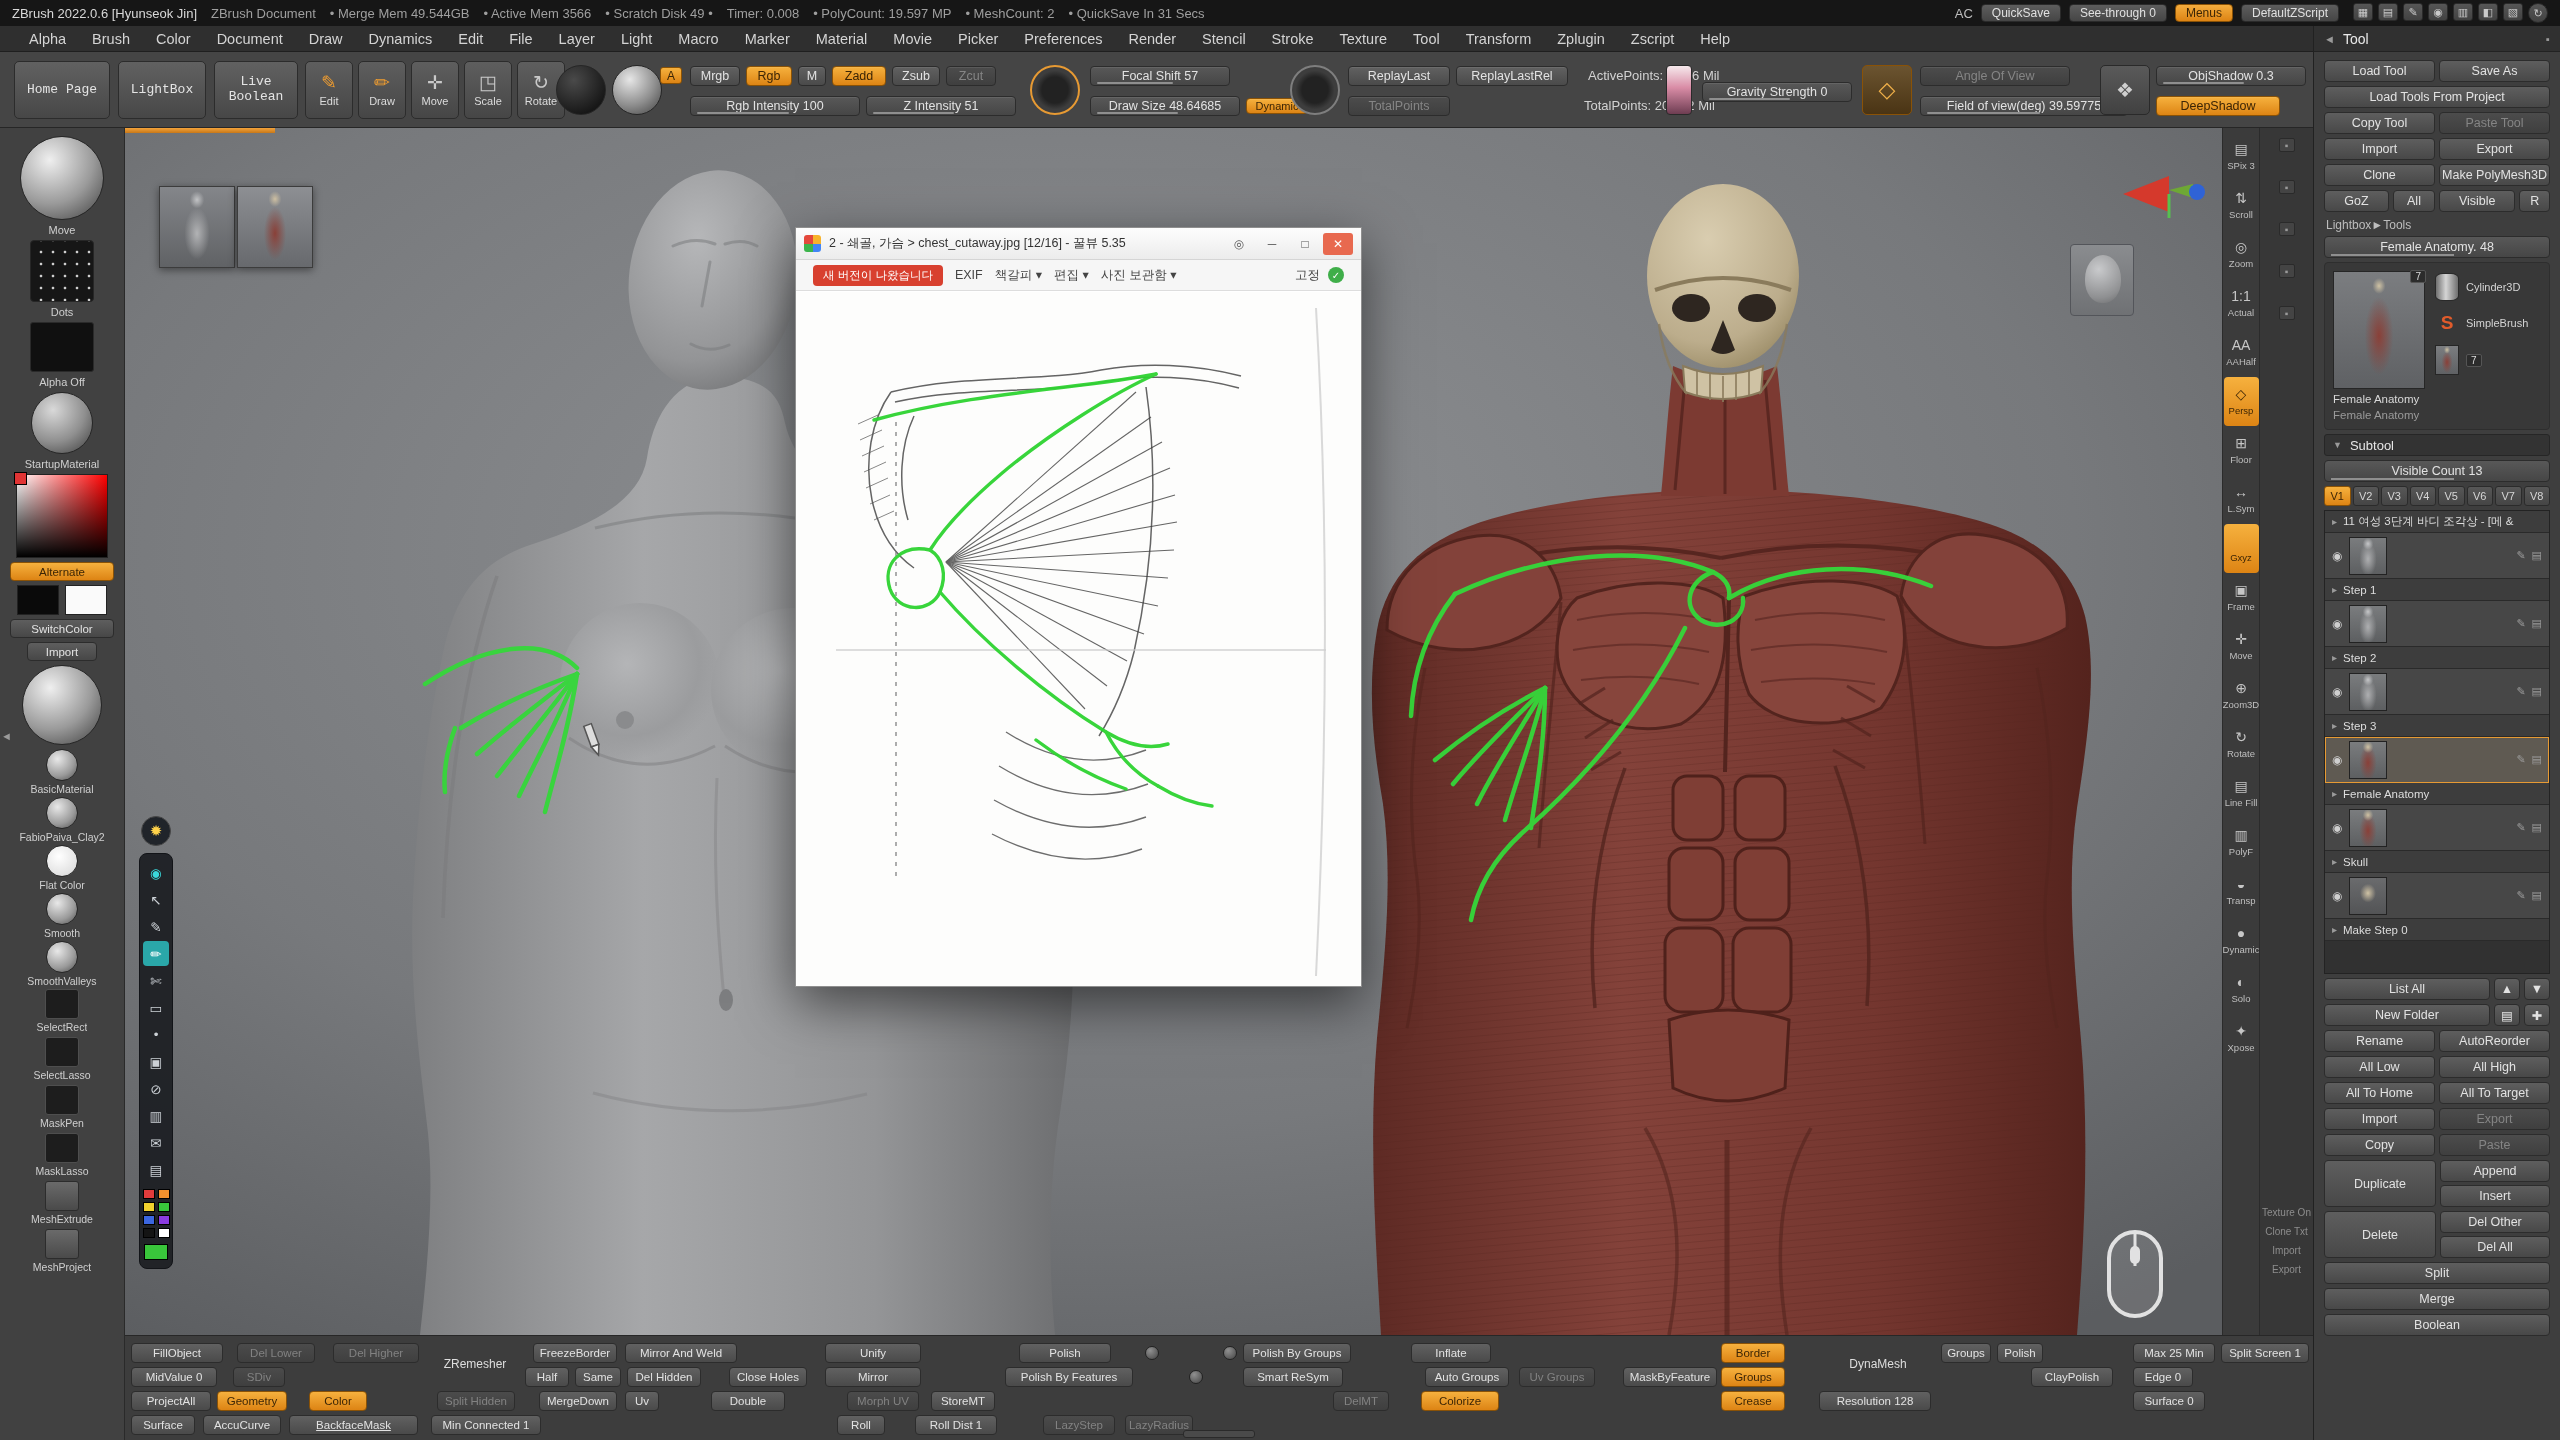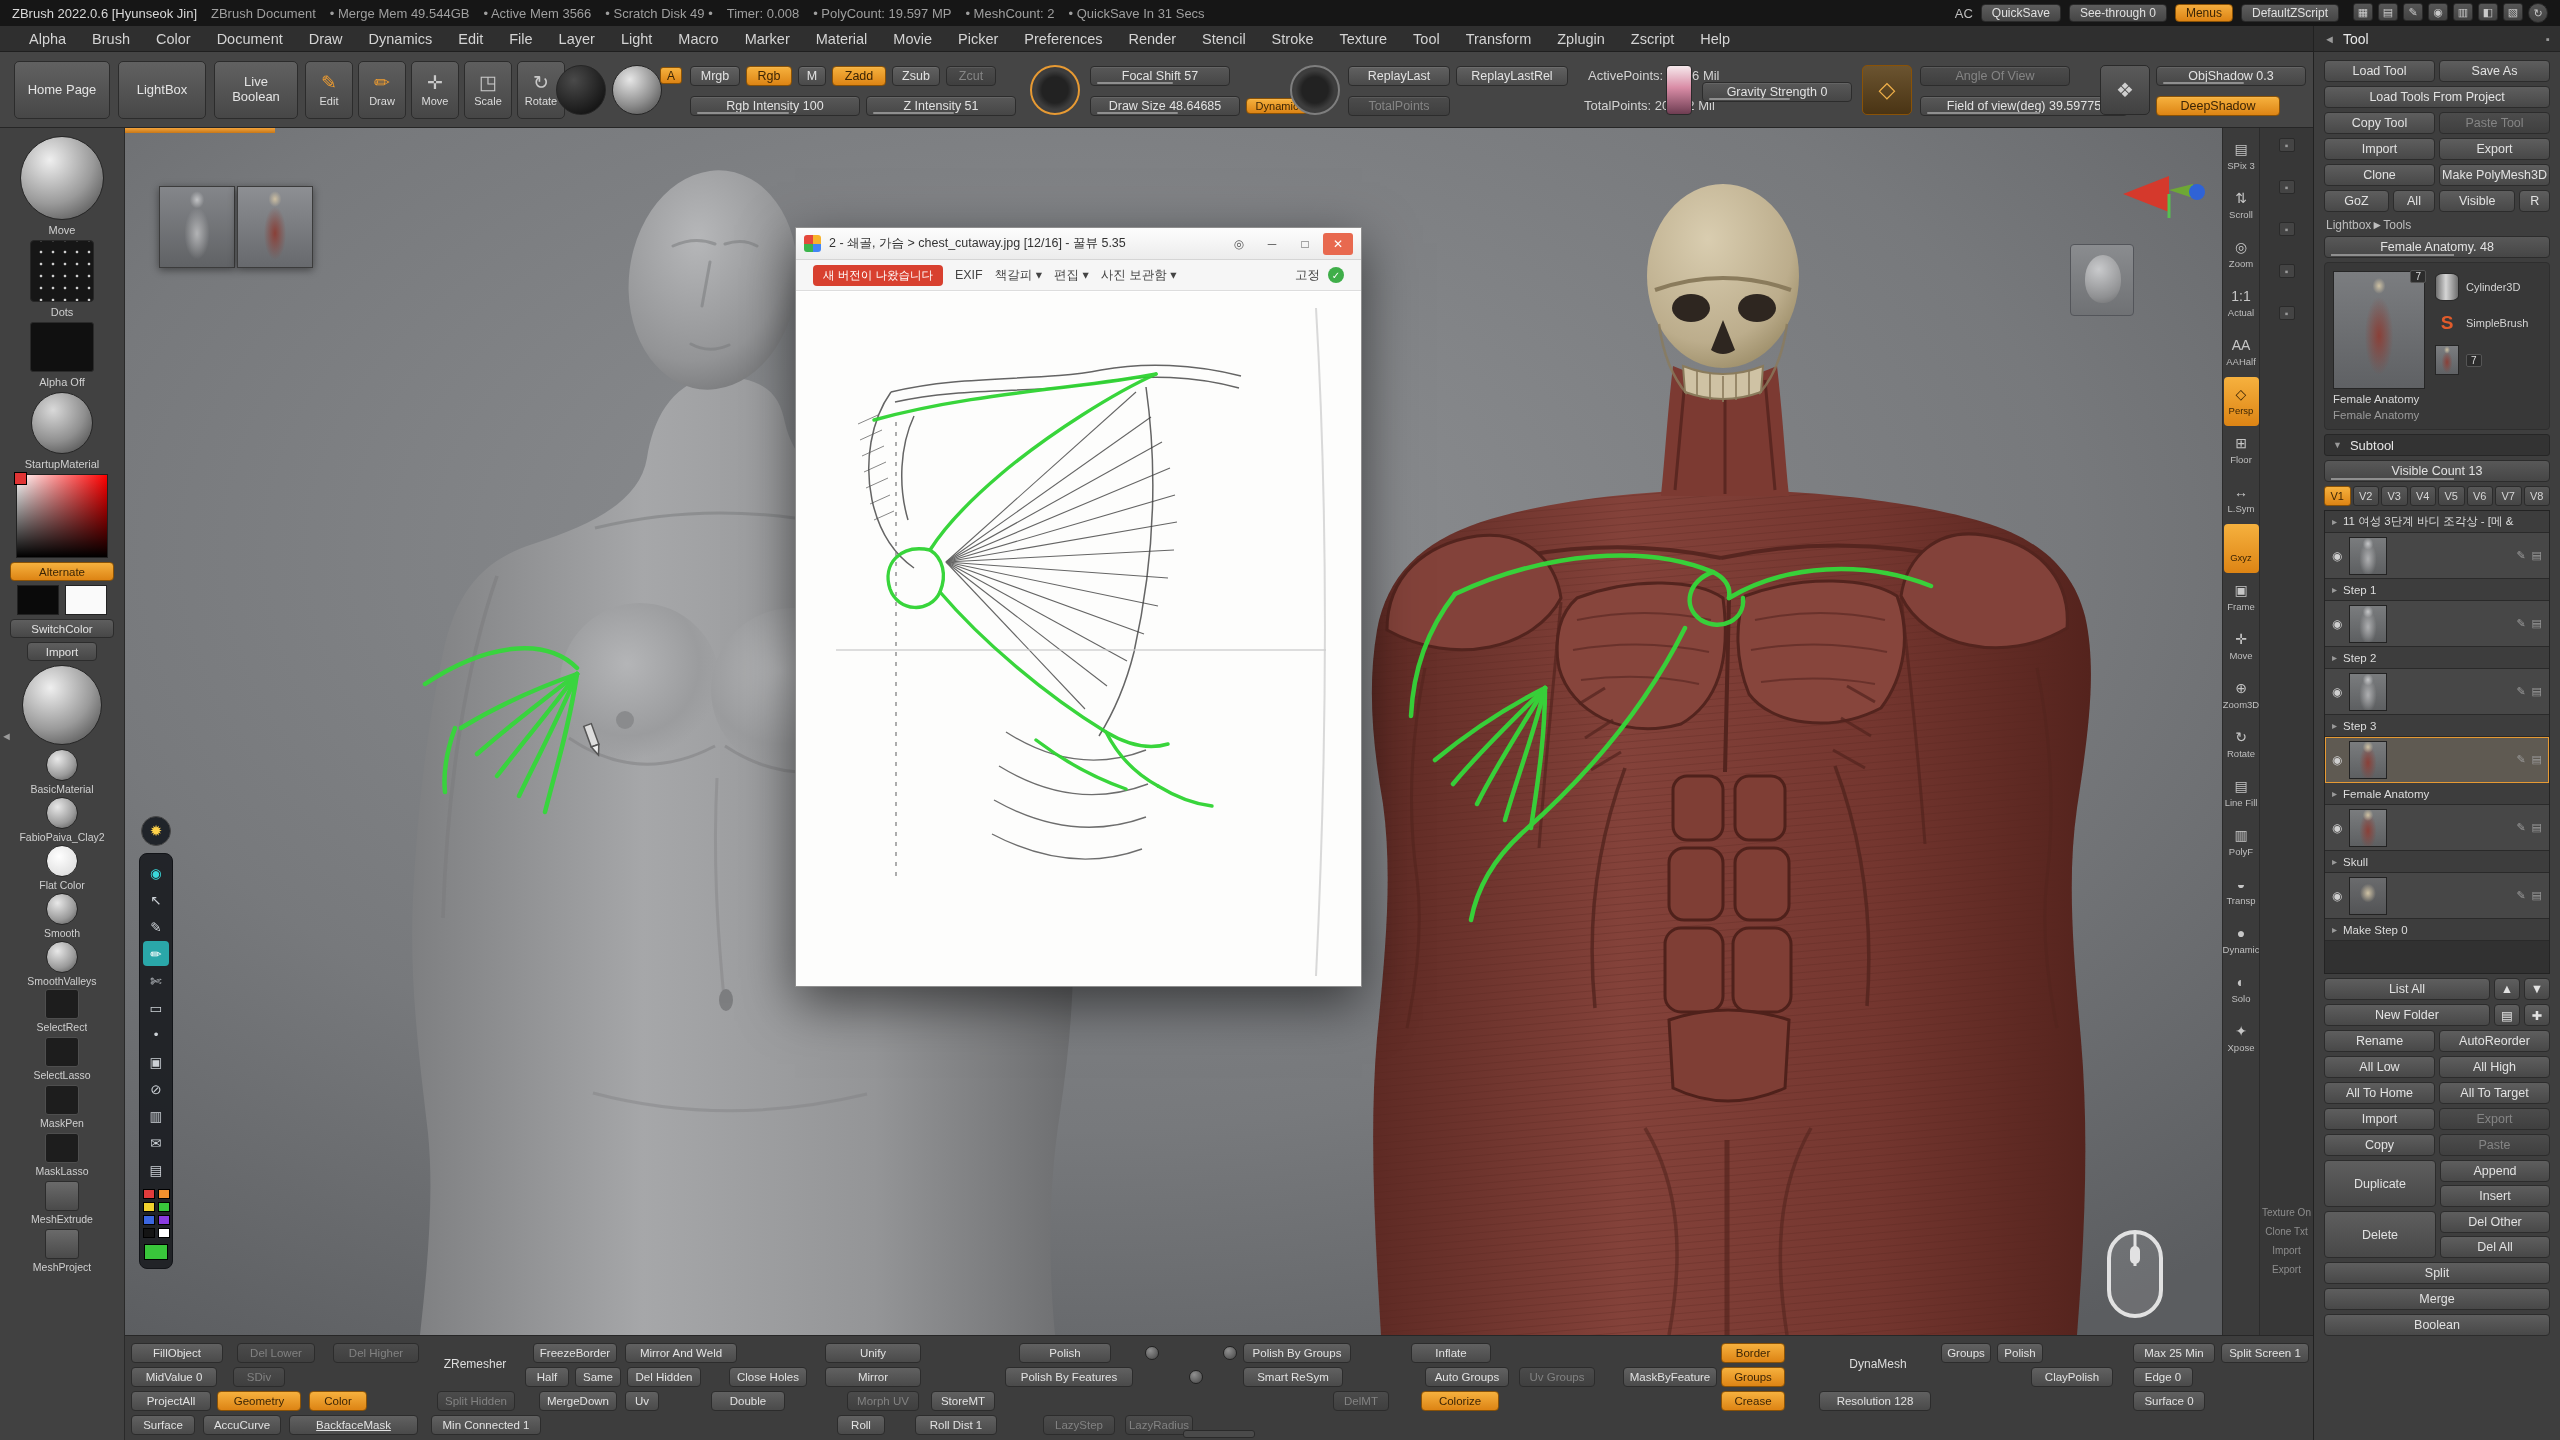--- a/index.html
+++ b/index.html
@@ -23,21 +23,21 @@
   .menubar{position:absolute;left:0;top:26px;width:2313px;height:26px;background:#2f2f2f;border-bottom:1px solid #1f1f1f;display:flex;align-items:center;padding:0 18px;gap:4px;}
   .menu-item{padding:2px 11px;color:#d4d4d4;font-size:14.5px;}
 
   
   .shelf{position:absolute;left:0;top:52px;width:2313px;height:76px;background:#454545;border-bottom:1px solid #262626;}
   .btn{position:absolute;display:flex;align-items:center;justify-content:center;height:20px;background:linear-gradient(#616161,#4a4a4a);border:1px solid #2c2c2c;border-radius:4px;font-size:12.5px;color:#e2e2e2;box-shadow:inset 0 1px 0 rgba(255,255,255,.08);white-space:nowrap;overflow:hidden;}
   .btn.on{background:linear-gradient(#f6b13e,#dd8414);color:#3c2505;border-color:#8a5206;}
   .btn.dim{color:#858585;background:linear-gradient(#4c4c4c,#3f3f3f);}
   .btn.slider{background:linear-gradient(#585858,#464646);}
   .btn.slider::after{content:"";position:absolute;left:6px;bottom:1px;width:55%;height:2px;background:#8f8f8f;border-radius:1px;}
-  .tallbtn{position:absolute;height:58px;display:flex;align-items:center;justify-content:center;text-align:center;background:linear-gradient(#616161,#474747);border:1px solid #2c2c2c;border-radius:5px;font-size:13px;color:#e4e4e4;line-height:1.15;padding:12px 6px;}
+  .tallbtn{position:absolute;height:58px;display:flex;align-items:center;justify-content:center;text-align:center;background:linear-gradient(#616161,#474747);border:1px solid #2c2c2c;border-radius:5px;font-size:13px;color:#e4e4e4;line-height:1.15;padding:12px 6px;font-family:Liberation Mono, monospace;}
   .modes{position:absolute;left:305px;top:9px;display:flex;gap:5px;}
   .mode{width:48px;height:58px;display:flex;flex-direction:column;align-items:center;justify-content:center;gap:3px;background:linear-gradient(#5e5e5e,#464646);border:1px solid #2c2c2c;border-radius:5px;}
   .mode-g{font-size:19px;color:#c9c9c9;line-height:1;}
   .mode.act .mode-g{color:#f09d30;}
   .mode-t{font-size:11px;color:#dcdcdc;}
   .orb{position:absolute;border-radius:50%;border:1px solid #262626;}
   .orb.brush{left:556px;top:13px;width:50px;height:50px;background:radial-gradient(circle at 35% 30%,#4a4a4a,#171717 75%);}
   .orb.mat{left:612px;top:13px;width:50px;height:50px;background:radial-gradient(circle at 35% 28%,#e6e6e6,#8f8f8f 55%,#3f3f3f);}
   .a-badge{position:absolute;left:660px;top:15px;width:22px;height:17px;background:linear-gradient(#f6b13e,#dd8414);border:1px solid #8a5206;border-radius:3px;color:#3c2505;font-size:12px;display:flex;align-items:center;justify-content:center;}
   .paint-modes{position:absolute;left:690px;top:14px;display:flex;gap:6px;}
@@ -977,21 +977,21 @@
         <div class="btnB" style="left: 880px; top: 31px; width: 128px;">Polish By Features</div>
         <div class="btnB dot" style="left: 1064px; top: 34px; width: 14px;"></div>
         <div class="btnB" style="left: 1118px; top: 31px; width: 100px;">Smart ReSym</div>
         <div class="btnB" style="left: 1300px; top: 31px; width: 84px;">Auto Groups</div>
         <div class="btnB dim" style="left: 1394px; top: 31px; width: 76px;">Uv Groups</div>
         <div class="btnB" style="left: 1498px; top: 31px; width: 94px;">MaskByFeature</div>
         <div class="btnB on" style="left: 1596px; top: 31px; width: 64px;">Groups</div>
         <div class="btnB" style="left: 1906px; top: 31px; width: 82px;">ClayPolish</div>
         <div class="btnB" style="left: 2008px; top: 31px; width: 60px;">Edge 0</div>
         <div class="btnB" style="left: 6px; top: 55px; width: 80px;">ProjectAll</div>
-        <div class="btnB on" style="left: 92px; top: 55px; width: 84px;">Geometry</div>
+        <div class="btnB on" style="left: 92px; top: 55px; width: 70px;">Geometry</div>
         <div class="btnB on" style="left: 184px; top: 55px; width: 58px;">Color</div>
         <div class="btnB dim" style="left: 312px; top: 55px; width: 78px;">Split Hidden</div>
         <div class="btnB" style="left: 414px; top: 55px; width: 78px;">MergeDown</div>
         <div class="btnB" style="left: 500px; top: 55px; width: 34px;">Uv</div>
         <div class="btnB" style="left: 586px; top: 55px; width: 74px;">Double</div>
         <div class="btnB dim" style="left: 722px; top: 55px; width: 72px;">Morph UV</div>
         <div class="btnB" style="left: 806px; top: 55px; width: 64px;">StoreMT</div>
         <div class="btnB dim" style="left: 1208px; top: 55px; width: 56px;">DelMT</div>
         <div class="btnB on" style="left: 1296px; top: 55px; width: 78px;">Colorize</div>
         <div class="btnB on" style="left: 1596px; top: 55px; width: 64px;">Crease</div>

